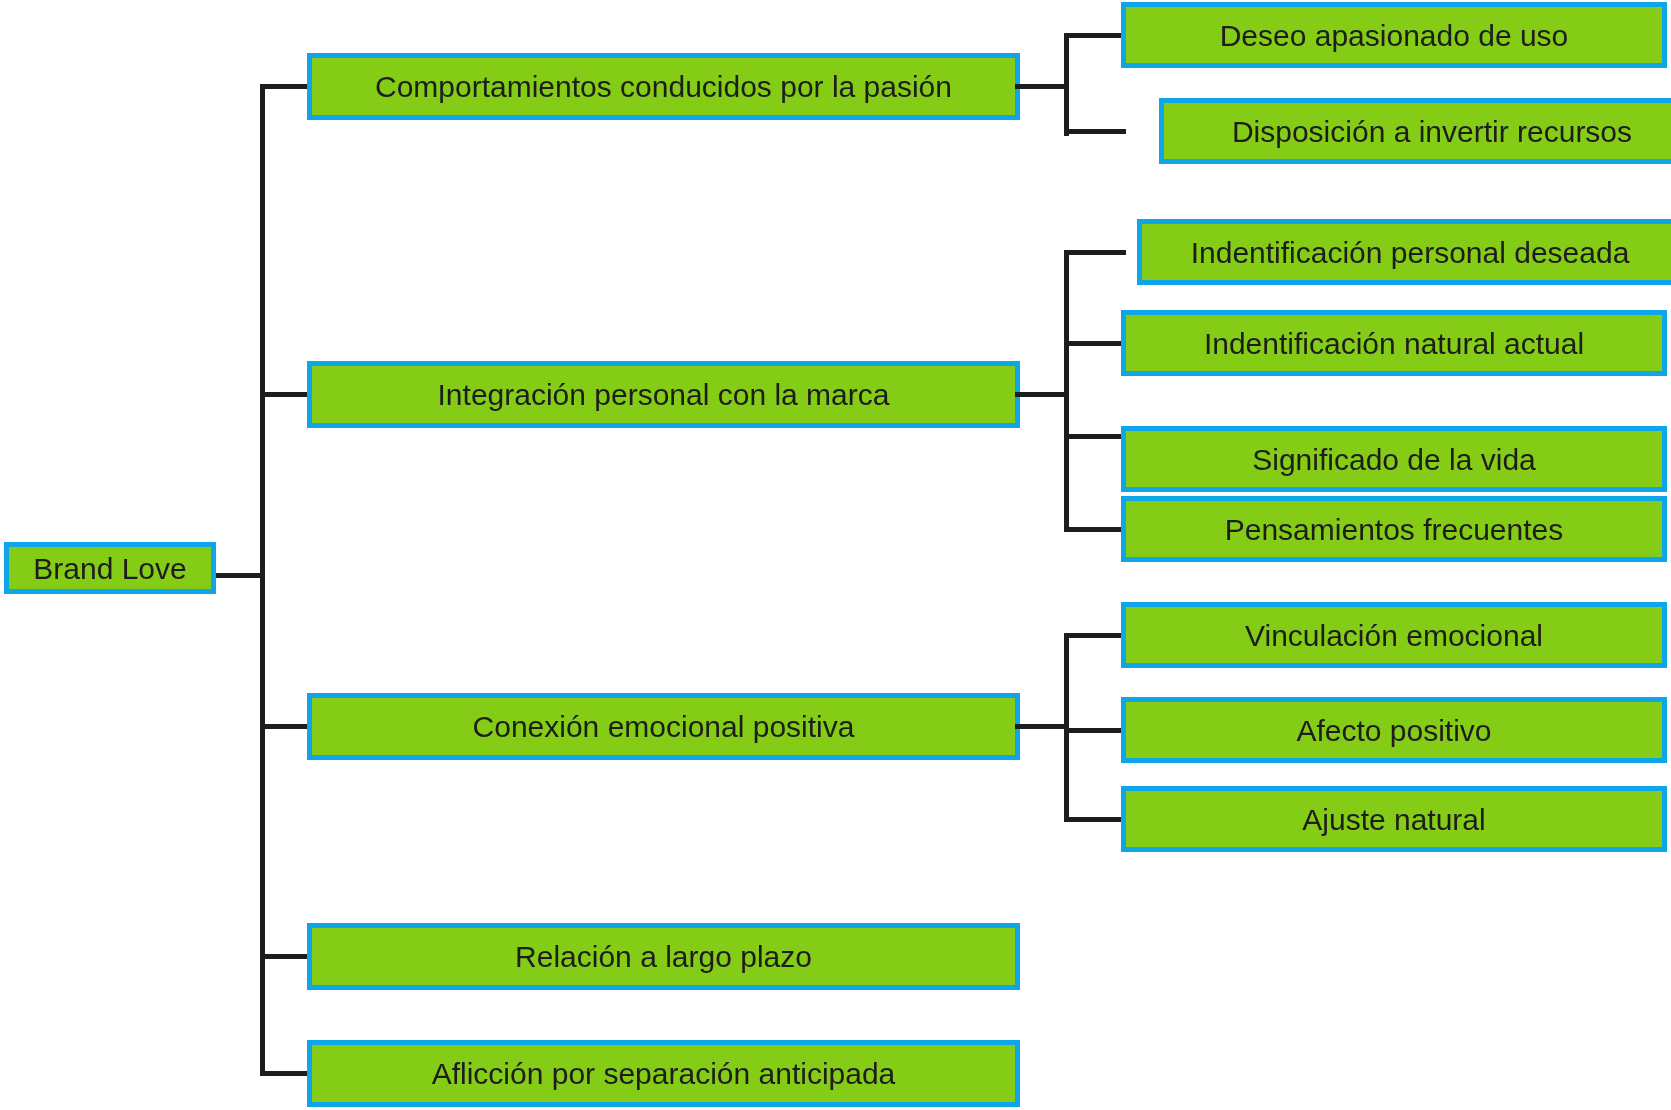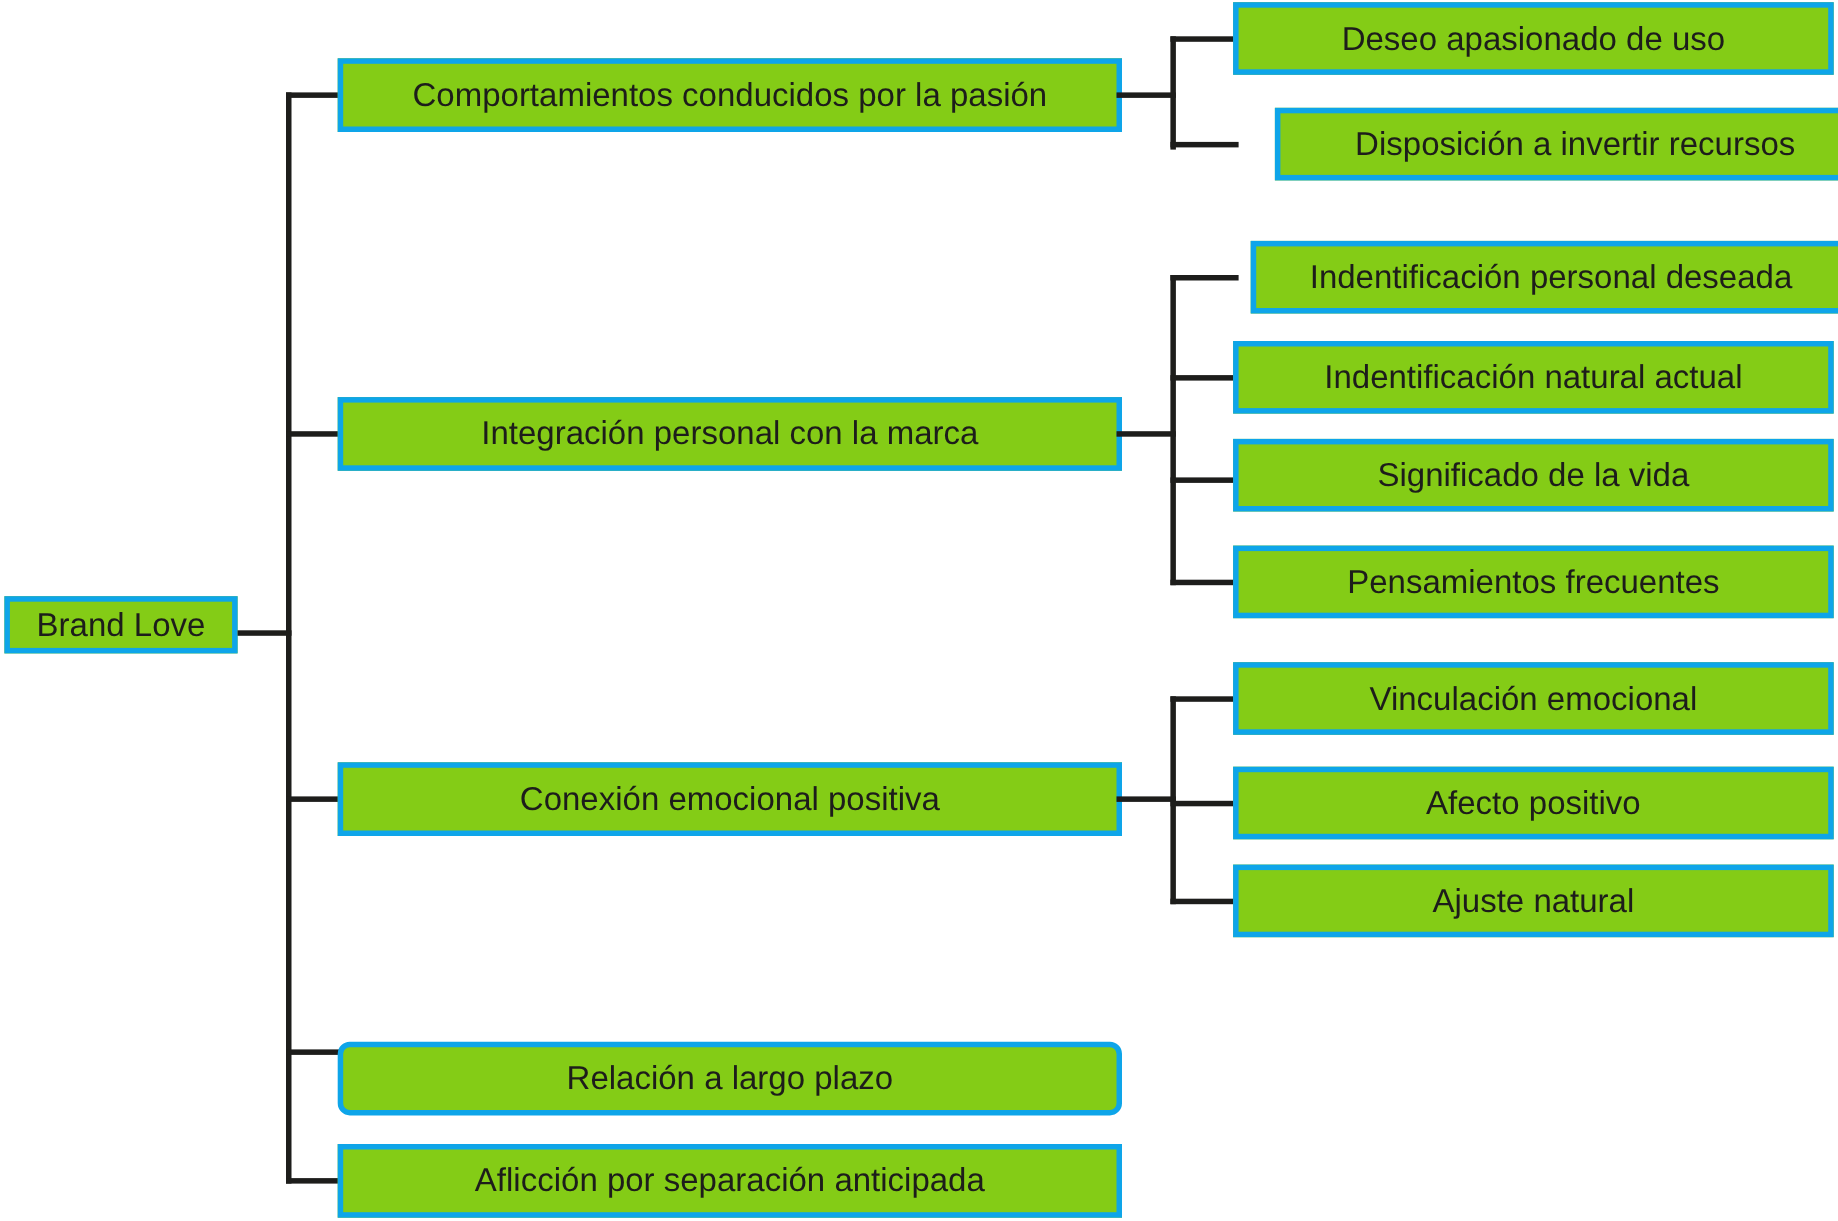--- a/index.html
+++ b/index.html
@@ -53,41 +53,41 @@
 
   <div class="hline" style="left:260px; top:84px;  width:52px;"></div>
   <div class="hline" style="left:260px; top:392px; width:52px;"></div>
   <div class="hline" style="left:260px; top:724px; width:52px;"></div>
   <div class="hline" style="left:260px; top:954px; width:52px;"></div>
   <div class="hline" style="left:260px; top:1071px; width:52px;"></div>
 
   <div class="box l1-box" style="top:53px;">Comportamientos conducidos por la pasión</div>
   <div class="box l1-box" style="top:361px;">Integración personal con la marca</div>
   <div class="box l1-box" style="top:693px;">Conexión emocional positiva</div>
-  <div class="box l1-box" style="top:947px;border-radius:11px;">Relación a largo plazo</div>
+  <div class="box l1-box" style="top:923px;">Relación a largo plazo</div>
   <div class="box l1-box" style="top:1040px;">Aflicción por separación anticipada</div>
 
   <div class="hline" style="left:1015px; top:84px;  width:54px;"></div>
   <div class="vline" style="left:1064px; top:33px;  height:103px;"></div>
   <div class="hline" style="left:1064px; top:33px;  width:62px;"></div>
   <div class="hline" style="left:1064px; top:129px; width:62px;"></div>
 
   <div class="box leaf-box" style="top:2px;">Deseo apasionado de uso</div>
   <div class="box leaf-box" style="top:98px;margin-left:38px;">Disposición a invertir recursos</div>
 
   <div class="hline" style="left:1015px; top:392px; width:54px;"></div>
   <div class="vline" style="left:1064px; top:250px; height:282px;"></div>
   <div class="hline" style="left:1064px; top:250px; width:62px;"></div>
   <div class="hline" style="left:1064px; top:341px; width:62px;"></div>
   <div class="hline" style="left:1064px; top:434px; width:62px;"></div>
   <div class="hline" style="left:1064px; top:527px; width:62px;"></div>
 
   <div class="box leaf-box" style="top:219px;margin-left:16px;">Indentificación personal deseada</div>
   <div class="box leaf-box" style="top:310px;">Indentificación natural actual</div>
-  <div class="box leaf-box" style="top:399px;">Significado de la vida</div>
+  <div class="box leaf-box" style="top:426px;">Significado de la vida</div>
   <div class="box leaf-box" style="top:496px;">Pensamientos frecuentes</div>
 
   <div class="hline" style="left:1015px; top:724px; width:54px;"></div>
   <div class="vline" style="left:1064px; top:633px; height:189px;"></div>
   <div class="hline" style="left:1064px; top:633px; width:62px;"></div>
   <div class="hline" style="left:1064px; top:728px; width:62px;"></div>
   <div class="hline" style="left:1064px; top:817px; width:62px;"></div>
 
   <div class="box leaf-box" style="top:602px;">Vinculación emocional</div>
   <div class="box leaf-box" style="top:697px;">Afecto positivo</div>

